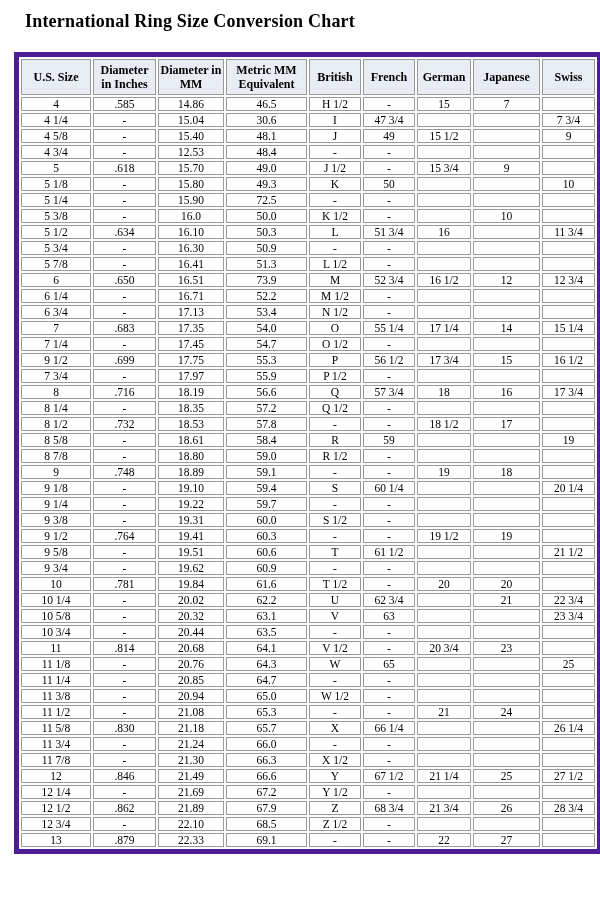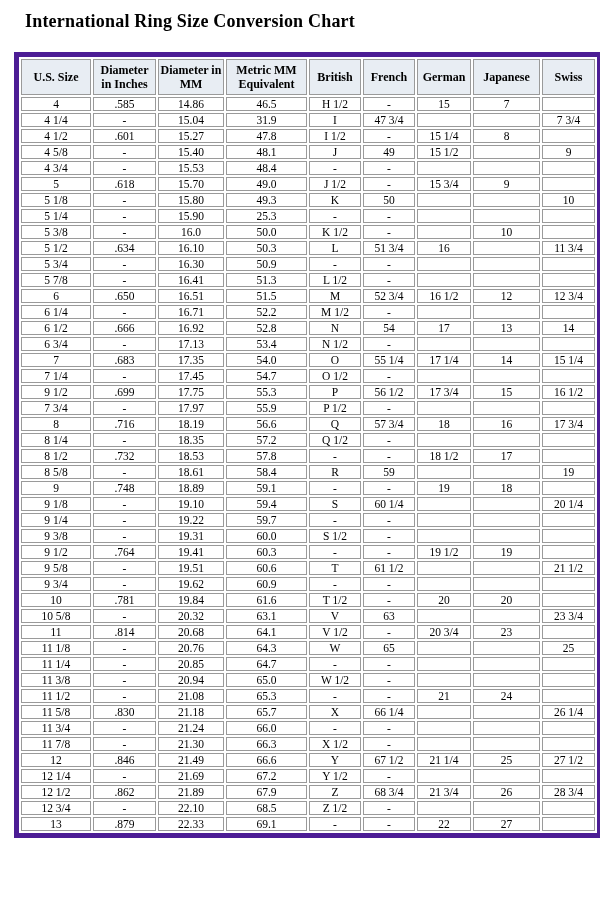--- a/index.html
+++ b/index.html
@@ -108,53 +108,42 @@
           <td>H 1/2</td>
           <td>-</td>
           <td>15</td>
           <td>7</td>
           <td></td>
         </tr>
         <tr>
           <td>4 1/4</td>
           <td>-</td>
           <td>15.04</td>
-          <td>31.9</td>
+          <td>30.6</td>
           <td>I</td>
           <td>47 3/4</td>
           <td></td>
           <td></td>
           <td>7 3/4</td>
-        </tr>
-        <tr>
-          <td>4 1/2</td>
-          <td>.601</td>
-          <td>15.27</td>
-          <td>47.8</td>
-          <td>I 1/2</td>
-          <td>-</td>
-          <td>15 1/4</td>
-          <td>8</td>
-          <td></td>
         </tr>
         <tr>
           <td>4 5/8</td>
           <td>-</td>
           <td>15.40</td>
           <td>48.1</td>
           <td>J</td>
           <td>49</td>
           <td>15 1/2</td>
           <td></td>
           <td>9</td>
         </tr>
         <tr>
           <td>4 3/4</td>
           <td>-</td>
-          <td>15.53</td>
+          <td>12.53</td>
           <td>48.4</td>
           <td>-</td>
           <td>-</td>
           <td></td>
           <td></td>
           <td></td>
         </tr>
         <tr>
           <td>5</td>
           <td>.618</td>
@@ -174,21 +163,21 @@
           <td>K</td>
           <td>50</td>
           <td></td>
           <td></td>
           <td>10</td>
         </tr>
         <tr>
           <td>5 1/4</td>
           <td>-</td>
           <td>15.90</td>
-          <td>25.3</td>
+          <td>72.5</td>
           <td>-</td>
           <td>-</td>
           <td></td>
           <td></td>
           <td></td>
         </tr>
         <tr>
           <td>5 3/8</td>
           <td>-</td>
           <td>16.0</td>
@@ -229,48 +218,37 @@
           <td>L 1/2</td>
           <td>-</td>
           <td></td>
           <td></td>
           <td></td>
         </tr>
         <tr>
           <td>6</td>
           <td>.650</td>
           <td>16.51</td>
-          <td>51.5</td>
+          <td>73.9</td>
           <td>M</td>
           <td>52 3/4</td>
           <td>16 1/2</td>
           <td>12</td>
           <td>12 3/4</td>
         </tr>
         <tr>
           <td>6 1/4</td>
           <td>-</td>
           <td>16.71</td>
           <td>52.2</td>
           <td>M 1/2</td>
           <td>-</td>
           <td></td>
           <td></td>
           <td></td>
-        </tr>
-        <tr>
-          <td>6 1/2</td>
-          <td>.666</td>
-          <td>16.92</td>
-          <td>52.8</td>
-          <td>N</td>
-          <td>54</td>
-          <td>17</td>
-          <td>13</td>
-          <td>14</td>
         </tr>
         <tr>
           <td>6 3/4</td>
           <td>-</td>
           <td>17.13</td>
           <td>53.4</td>
           <td>N 1/2</td>
           <td>-</td>
           <td></td>
           <td></td>
@@ -358,20 +336,31 @@
           <td>-</td>
           <td>18.61</td>
           <td>58.4</td>
           <td>R</td>
           <td>59</td>
           <td></td>
           <td></td>
           <td>19</td>
         </tr>
         <tr>
+          <td>8 7/8</td>
+          <td>-</td>
+          <td>18.80</td>
+          <td>59.0</td>
+          <td>R 1/2</td>
+          <td>-</td>
+          <td></td>
+          <td></td>
+          <td></td>
+        </tr>
+        <tr>
           <td>9</td>
           <td>.748</td>
           <td>18.89</td>
           <td>59.1</td>
           <td>-</td>
           <td>-</td>
           <td>19</td>
           <td>18</td>
           <td></td>
         </tr>
@@ -446,29 +435,51 @@
           <td>.781</td>
           <td>19.84</td>
           <td>61.6</td>
           <td>T 1/2</td>
           <td>-</td>
           <td>20</td>
           <td>20</td>
           <td></td>
         </tr>
         <tr>
+          <td>10 1/4</td>
+          <td>-</td>
+          <td>20.02</td>
+          <td>62.2</td>
+          <td>U</td>
+          <td>62 3/4</td>
+          <td></td>
+          <td>21</td>
+          <td>22 3/4</td>
+        </tr>
+        <tr>
           <td>10 5/8</td>
           <td>-</td>
           <td>20.32</td>
           <td>63.1</td>
           <td>V</td>
           <td>63</td>
           <td></td>
           <td></td>
           <td>23 3/4</td>
+        </tr>
+        <tr>
+          <td>10 3/4</td>
+          <td>-</td>
+          <td>20.44</td>
+          <td>63.5</td>
+          <td>-</td>
+          <td>-</td>
+          <td></td>
+          <td></td>
+          <td></td>
         </tr>
         <tr>
           <td>11</td>
           <td>.814</td>
           <td>20.68</td>
           <td>64.1</td>
           <td>V 1/2</td>
           <td>-</td>
           <td>20 3/4</td>
           <td>23</td>

